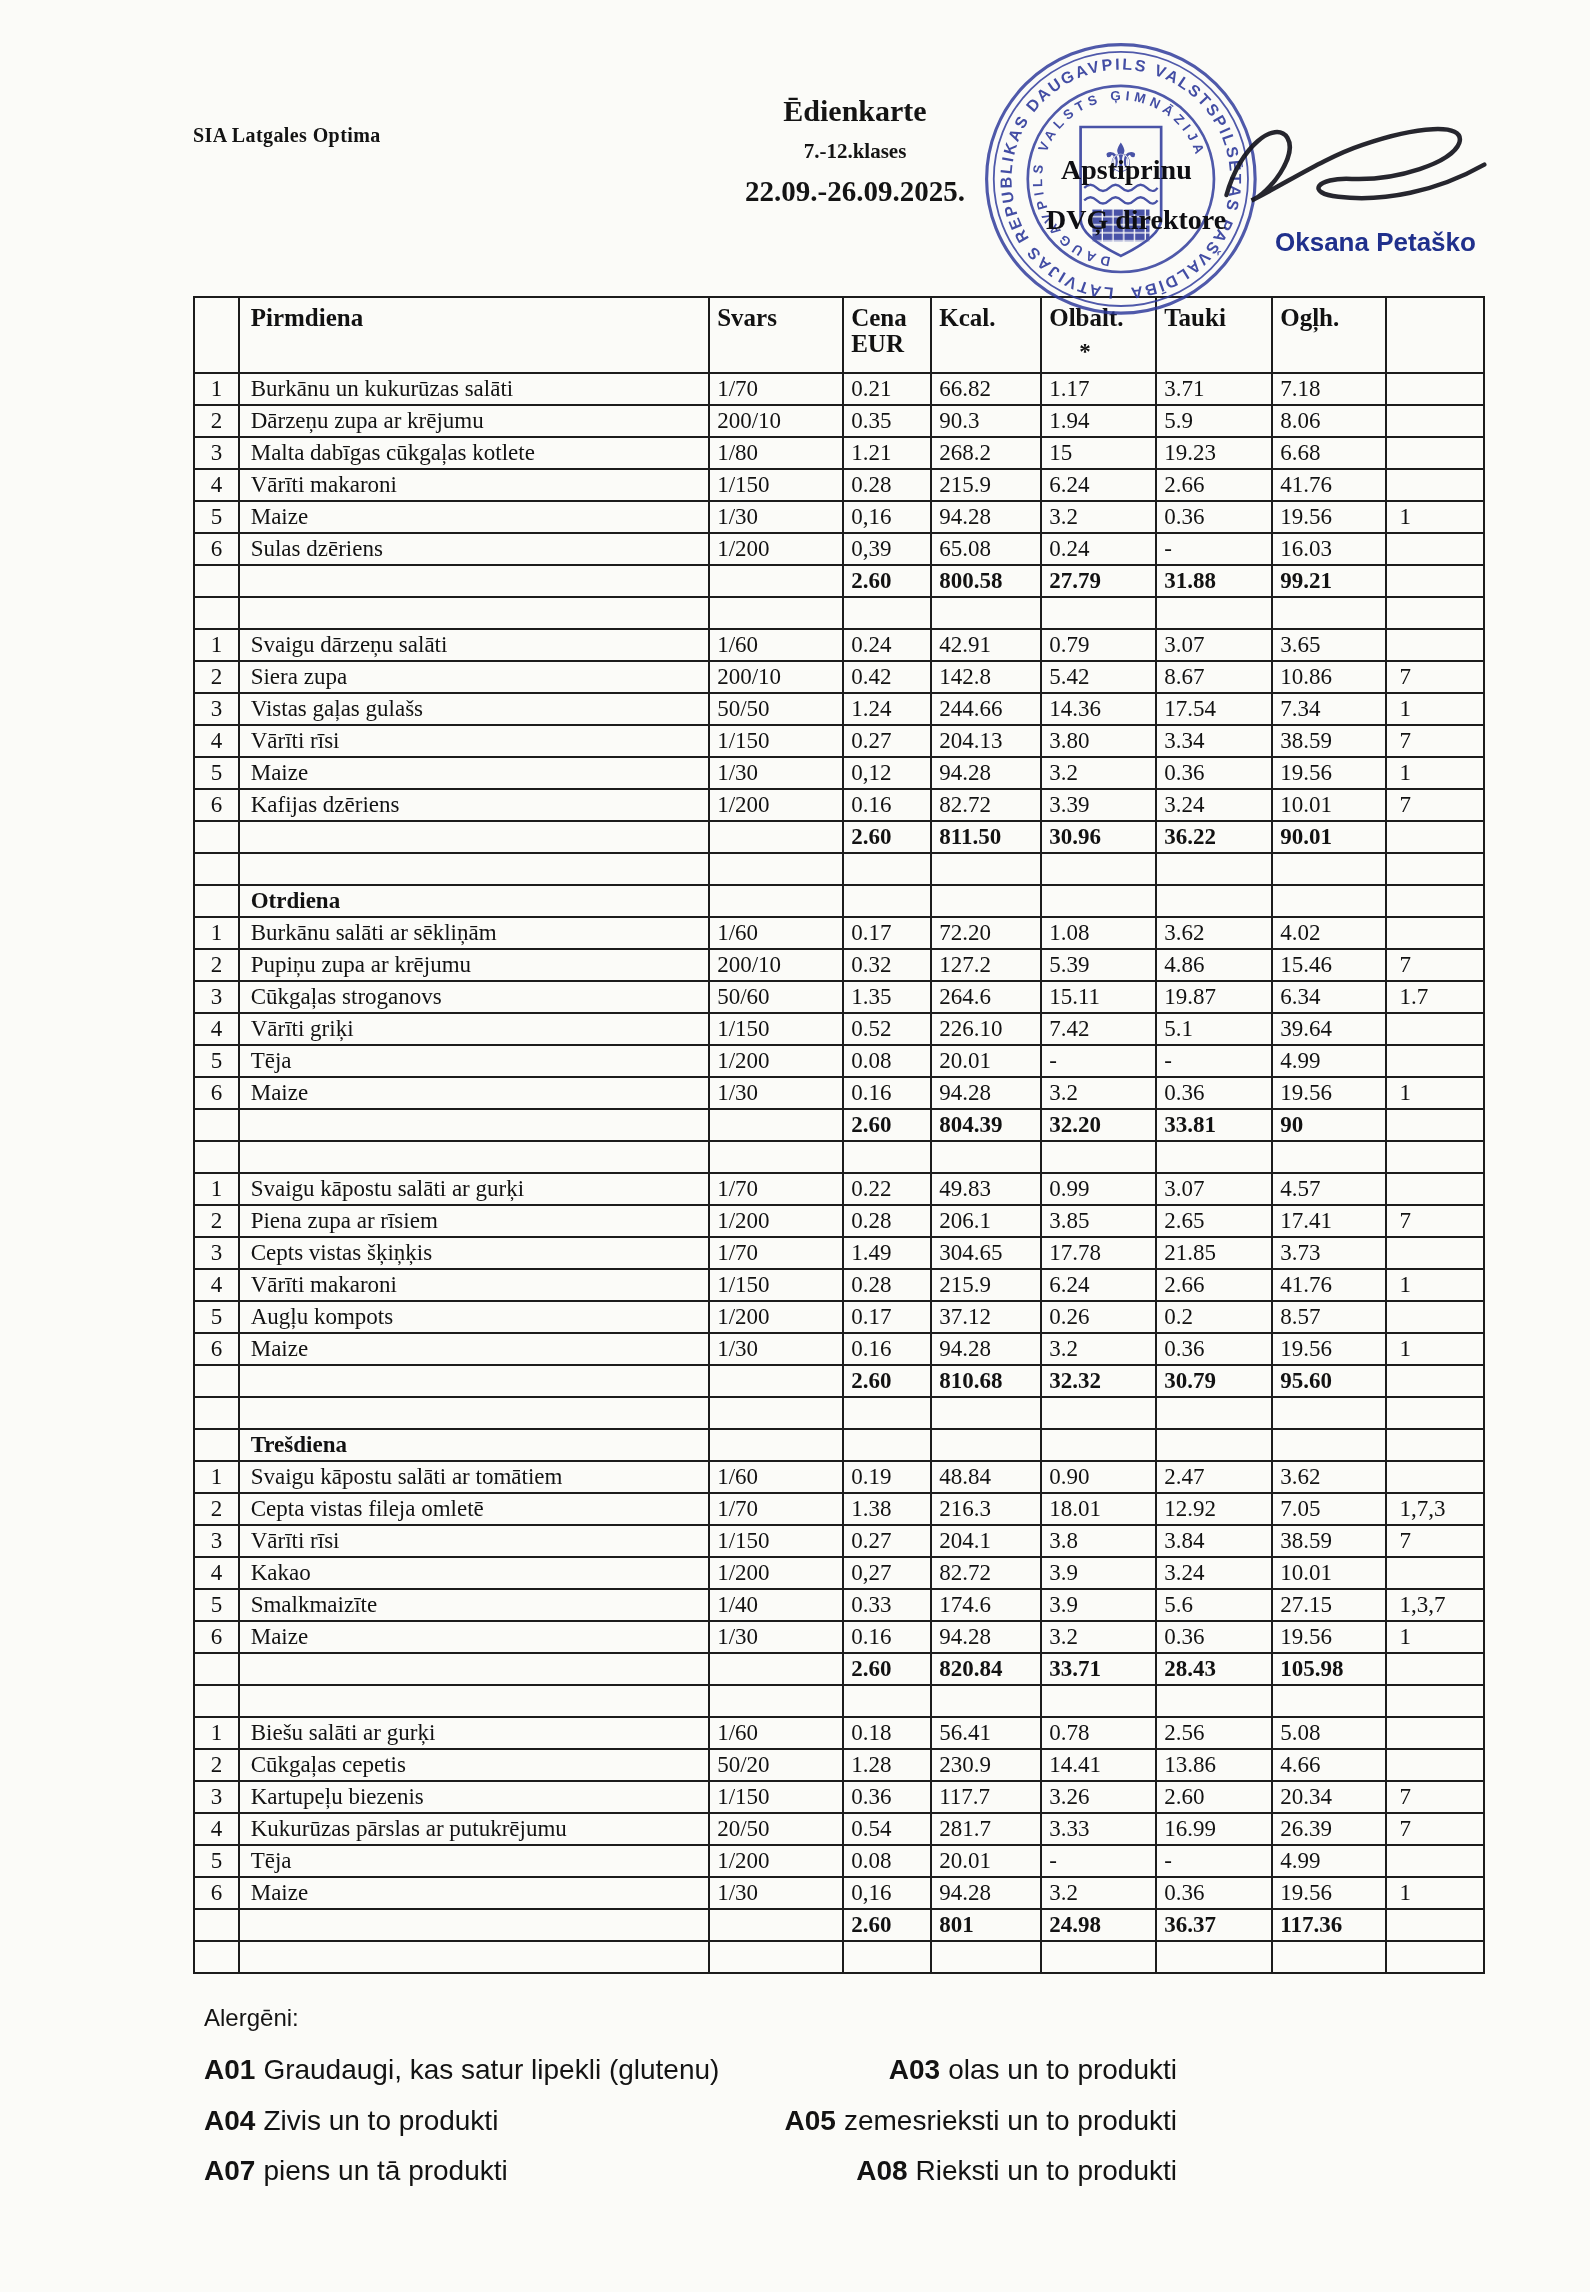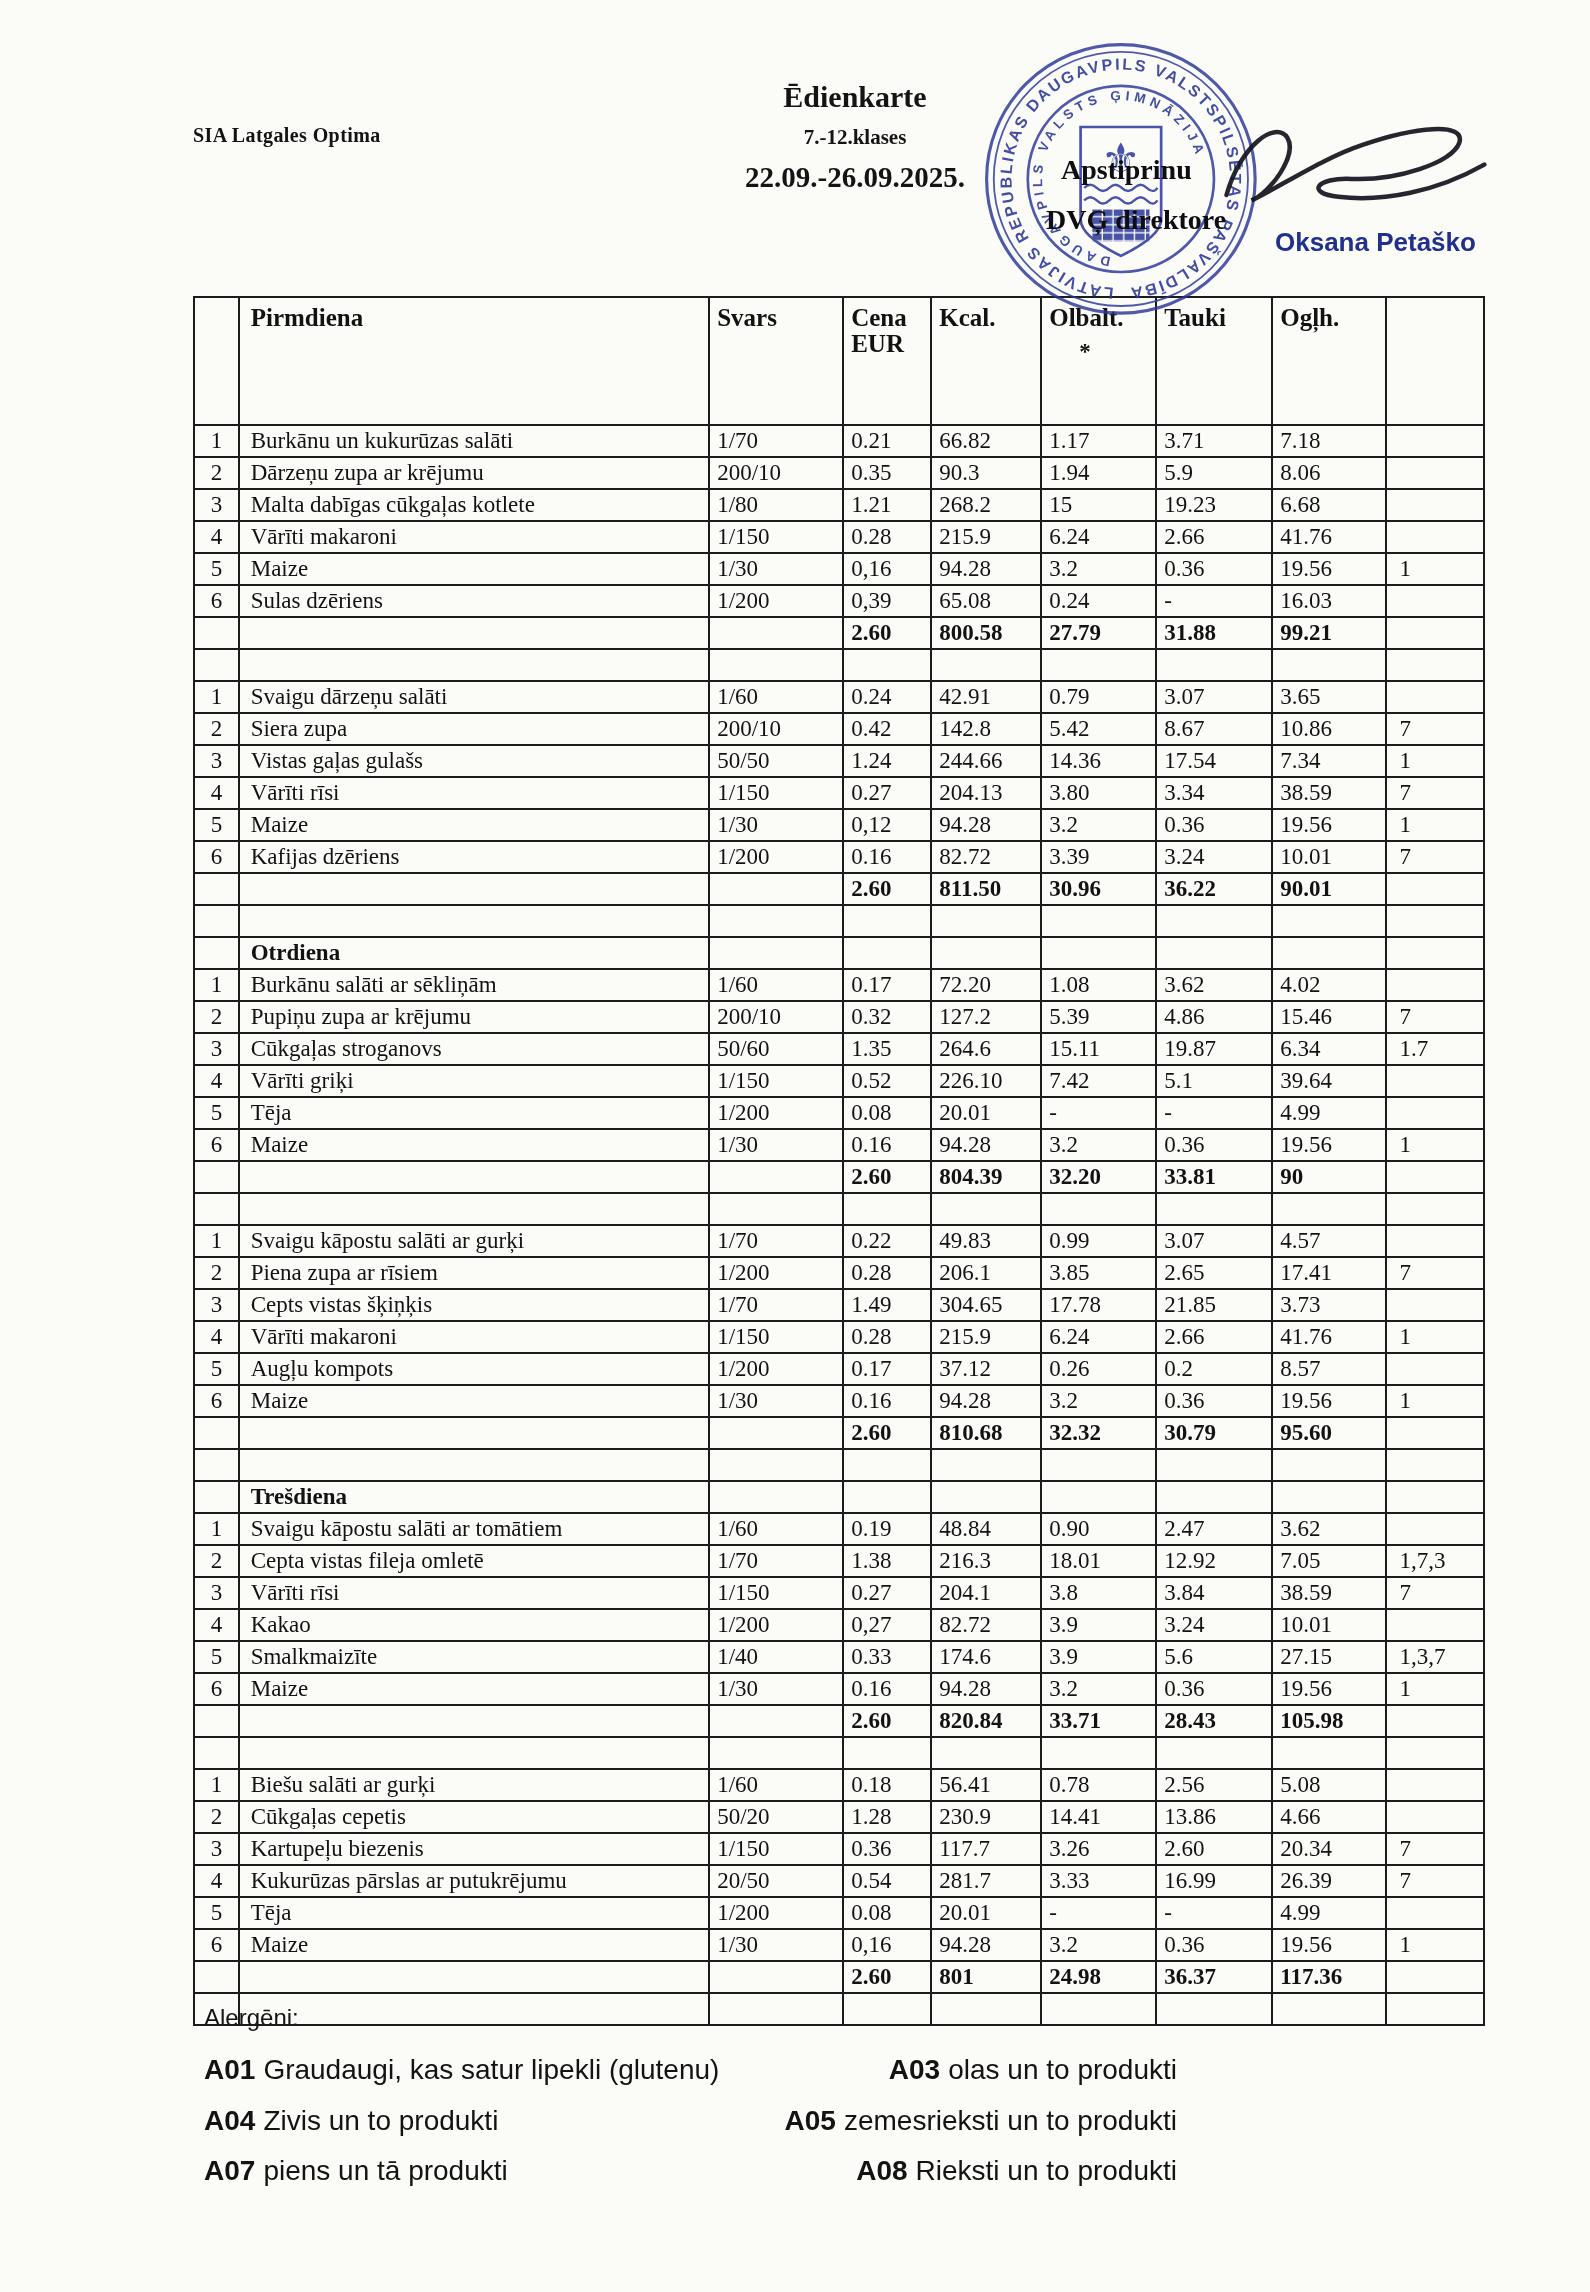--- a/index.html
+++ b/index.html
@@ -1,33 +1,33 @@
 <!DOCTYPE html>
 <html style="font-size:14.3px"><head>
 <meta charset="utf-8">
 <style>
   html,body{margin:0;padding:0;background:#e8e8e6;}
   .page{position:relative;width:1591px;height:2293px;background:#fbfbf8;overflow:hidden;
         font-family:"Liberation Serif",serif;color:#141414;}
   .company{position:absolute;left:193px;top:124px;font-size:20px;font-weight:bold;letter-spacing:0.4px;}
   .title-block{position:absolute;left:676px;top:77px;width:358px;text-align:center;font-weight:bold;}
-  .title-line1{font-size:30px;line-height:40px;}
+  .title-line1{font-size:30px;line-height:40px;margin-top:14px;}
   .title-line2{font-size:21px;line-height:40px;}
   .title-line3{font-size:29px;line-height:40px;}
   .stamp-svg{position:absolute;left:931px;top:16px;z-index:6;pointer-events:none;}
   .ring-text{font-family:"Liberation Sans",sans-serif;font-weight:bold;fill:#2a3699;opacity:.88;}
   .approval-1{position:absolute;left:1061px;top:154px;font-size:28px;font-weight:bold;color:#0e0e12;z-index:7;}
   .approval-2{position:absolute;left:1046px;top:204px;font-size:28px;font-weight:bold;color:#0e0e12;z-index:7;}
   .signer-name{position:absolute;left:1275px;top:227px;font-family:"Liberation Sans",sans-serif;
                font-size:26px;font-weight:bold;color:#20308c;z-index:7;}
   table.menu{position:absolute;left:193px;top:296px;width:1290px;border-collapse:collapse;
              table-layout:fixed;z-index:1;}
   table.menu td{border:2.7px solid #1c1c1c;font-size:23px;color:#121212;padding:0.9px 7.2px;height:32px;
                 line-height:1.05;white-space:nowrap;overflow:hidden;box-sizing:border-box;vertical-align:middle;}
-  tr.header-row td{height:128px;vertical-align:top;font-weight:bold;font-size:25px;padding-top:7.2px;}
+  tr.header-row td{height:76px;vertical-align:top;font-weight:bold;font-size:25px;padding-top:7.2px;}
   .c-nr{text-align:center;padding:0.9px 1.8px !important;}
   .name-cell{padding-left:10.7px !important;}
   .day-name{font-weight:bold;font-size:24px;}
   tr.total-row td{font-weight:bold;}
   .alerg-cell{font-size:20.6px;padding-left:12.5px !important;}
   .olb-note{font-weight:bold;font-size:23px;margin-top:9px;margin-left:30px;}
   .alg-label{position:absolute;left:204px;top:2004px;font-family:"Liberation Sans",sans-serif;
              font-size:24px;color:#131313;}
   .alg-row{position:absolute;left:204px;width:973px;display:flex;justify-content:space-between;
            font-family:"Liberation Sans",sans-serif;font-size:28px;color:#131313;}

